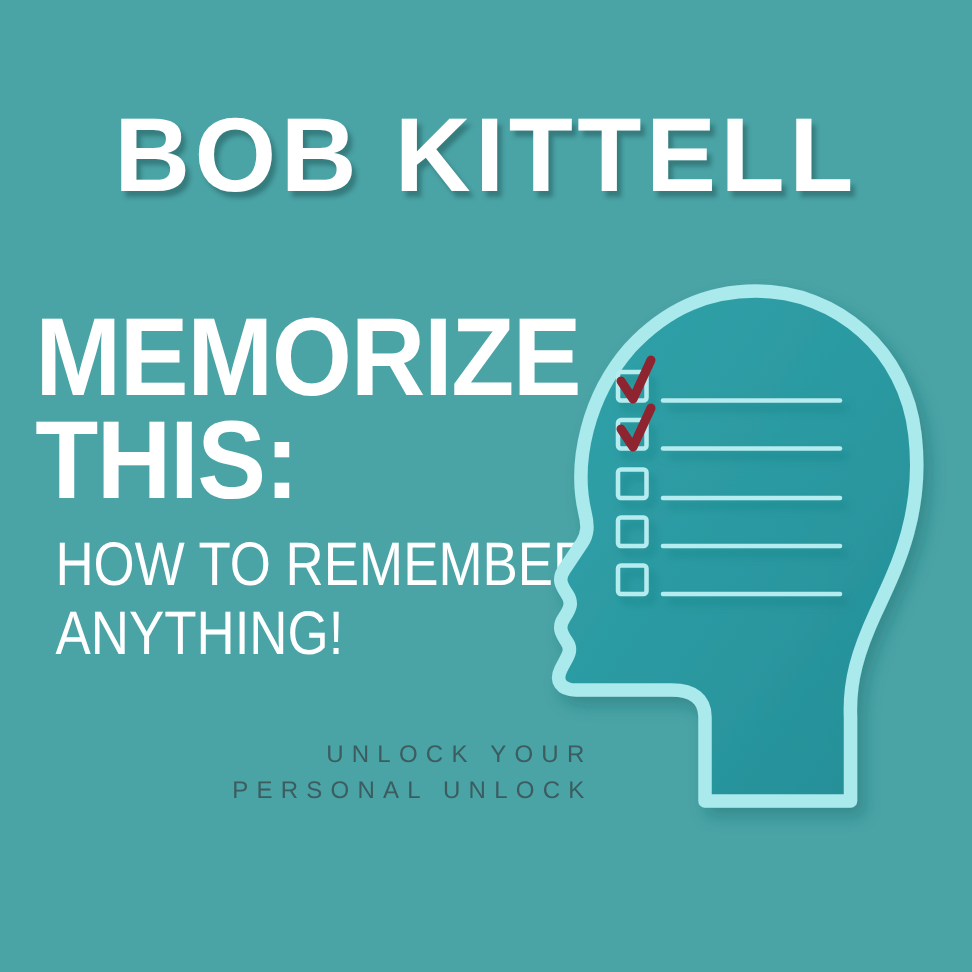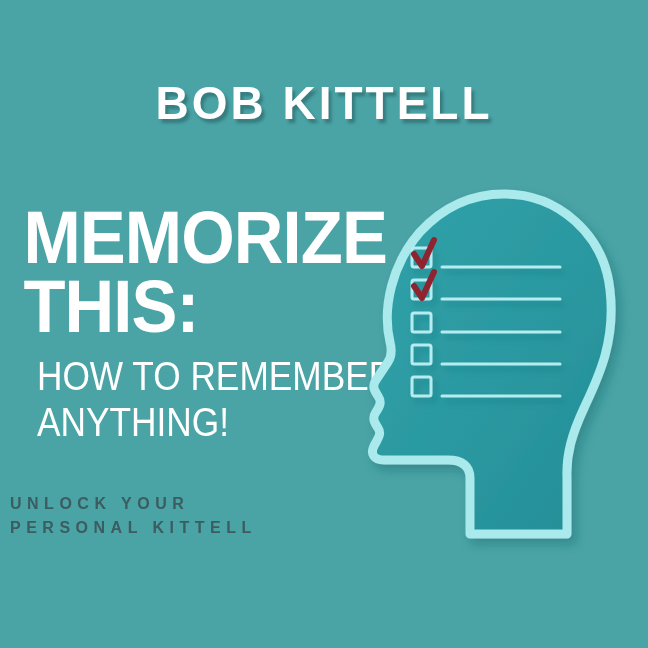--- a/index.html
+++ b/index.html
@@ -20,21 +20,21 @@
   
   #author-name {
     position: absolute;
     left: 0;
     top: 74px;
     width: 648px;
     text-align: center;
     color: #ffffff;
     font-family: "Liberation Sans", sans-serif;
     font-weight: bold;
-    font-size: 46px;
+    font-size: 70px;
     line-height: 58px;
     letter-spacing: 3px;
     text-shadow: 3px 4px 3px rgba(28, 78, 80, 0.45);
     white-space: nowrap;
   }
 
   
   #title-block {
     position: absolute;
     left: 10px;
@@ -77,27 +77,27 @@
     font-size: 41px;
     line-height: 46px;
   }
 
   
   #tagline {
     position: absolute;
     left: 10px;
     top: 492px;
     width: 385px;
-    text-align: left;
+    text-align: right;
     color: #3c5c60;
     font-family: "Liberation Sans", sans-serif;
     font-size: 16px;
     line-height: 24px;
     letter-spacing: 5.5px;
-    font-weight: bold;
+    font-weight: normal;
   }
   #tagline span { display: block; white-space: nowrap; }
 
   
   #head-illustration {
     position: absolute;
     left: 352px;
     top: 186px;
     width: 280px;
     height: 370px;
@@ -113,21 +113,21 @@
 
   <div id="title-block">
     <span class="title-line" id="title-line-1">MEMORIZE</span>
     <span class="title-line" id="title-line-2">THIS:</span>
     <span class="subtitle-line" id="subtitle-line-1">HOW TO REMEMBER</span>
     <span class="subtitle-line" id="subtitle-line-2">ANYTHING!</span>
   </div>
 
   <div id="tagline">
     <span>UNLOCK YOUR</span>
-    <span>PERSONAL KITTELL</span>
+    <span>PERSONAL UNLOCK</span>
   </div>
 
   <div id="head-illustration">
     <svg viewBox="0 0 280 370" xmlns="http://www.w3.org/2000/svg">
       <defs>
         <linearGradient id="headFill" x1="0" y1="0" x2="1" y2="1">
           <stop offset="0%" stop-color="#31a2a9"></stop>
           <stop offset="55%" stop-color="#2b98a0"></stop>
           <stop offset="100%" stop-color="#238d96"></stop>
         </linearGradient>

